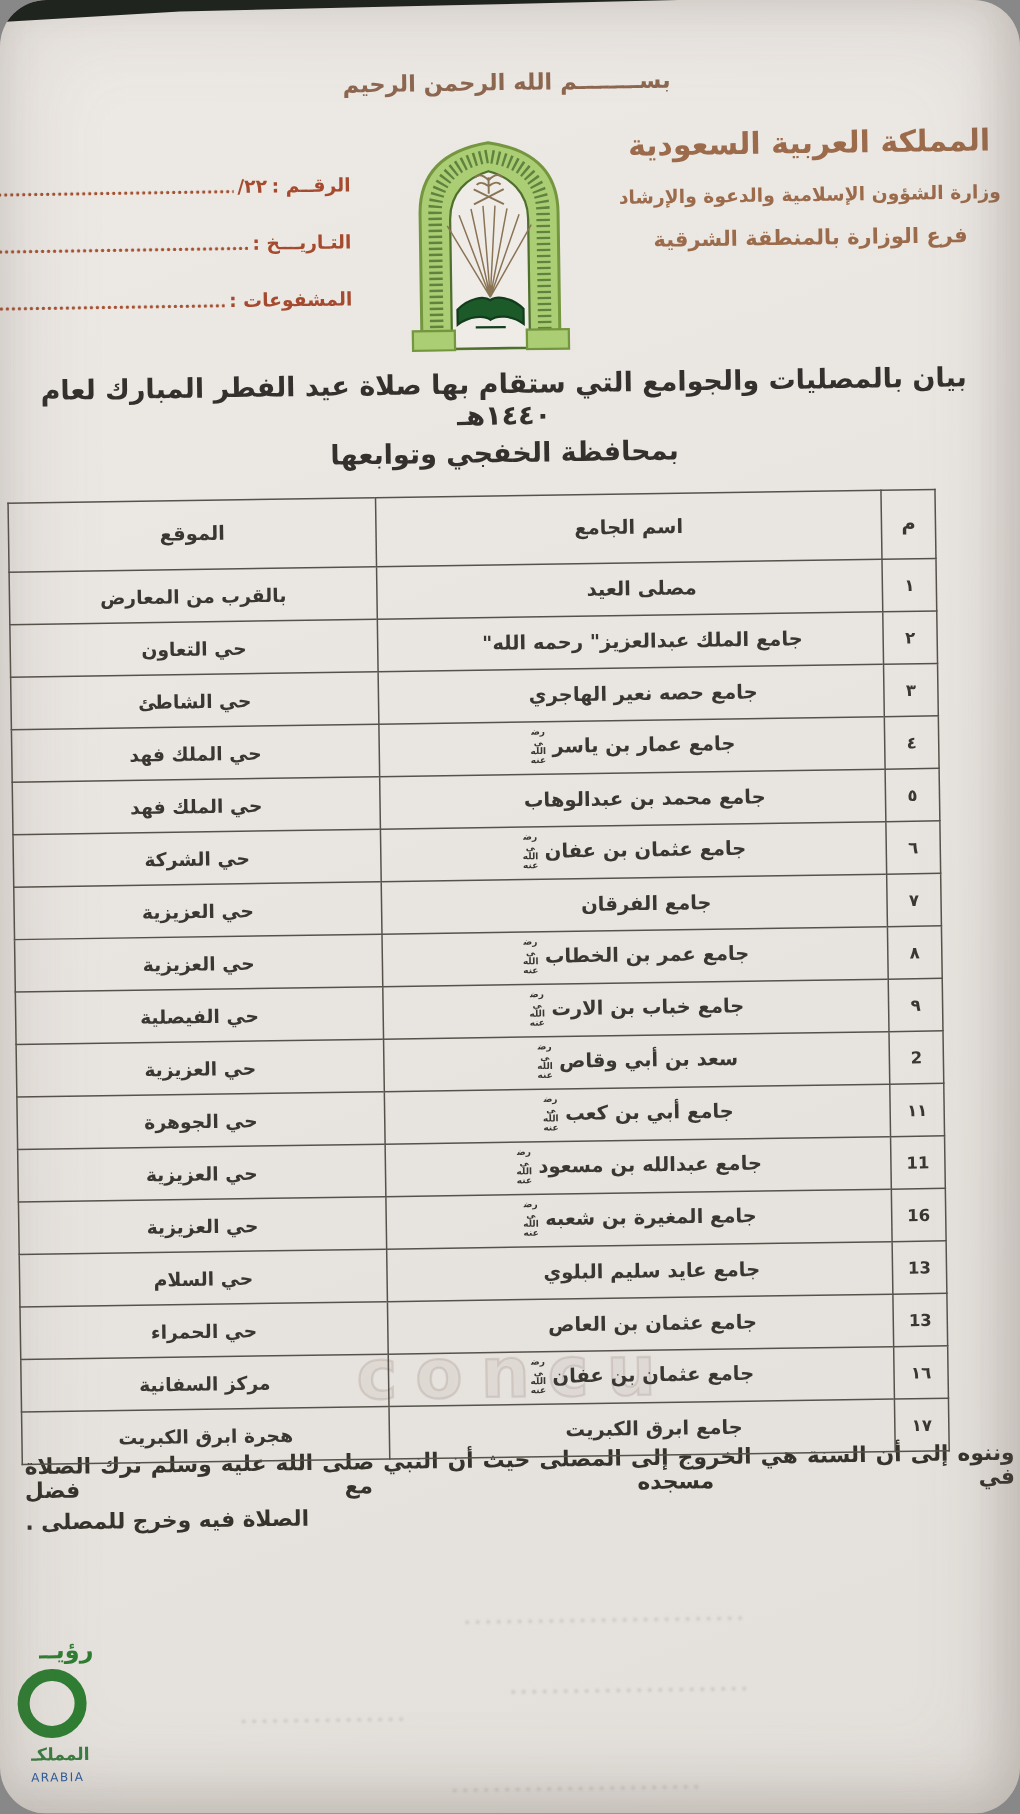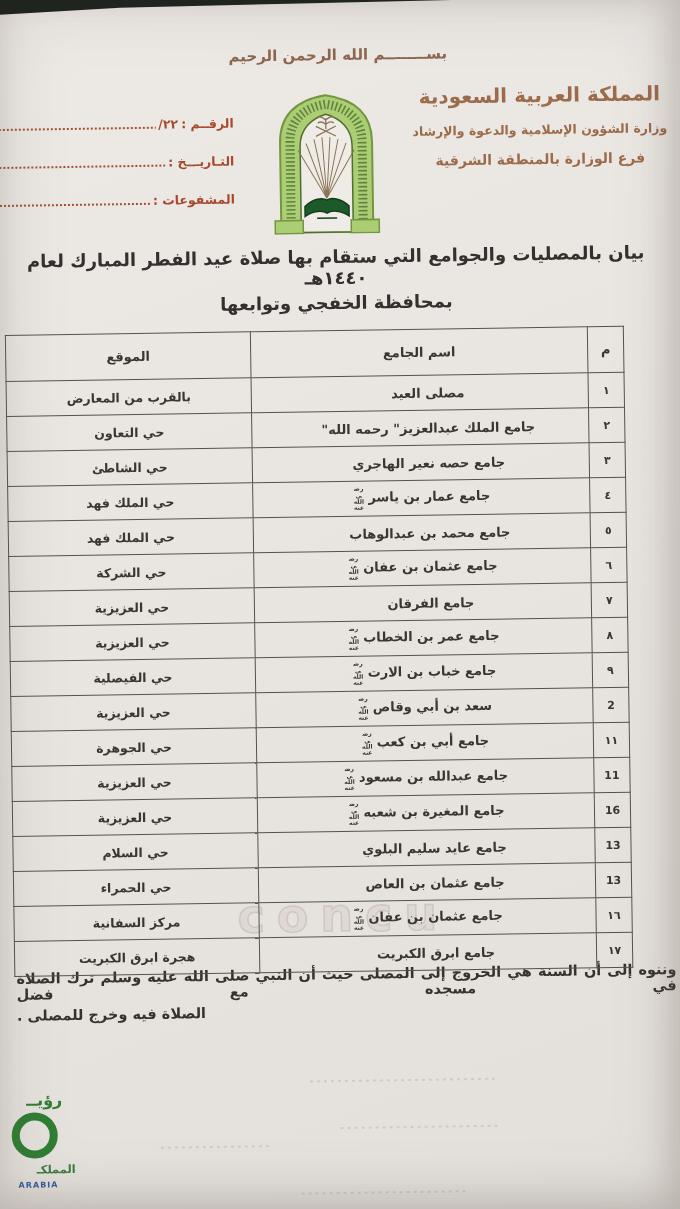--- a/index.html
+++ b/index.html
@@ -1,19 +1,20 @@
 <!DOCTYPE html>
 <html lang="ar"><head>
 <meta charset="utf-8">
 <style>
   html,body{margin:0;padding:0;background:#888;}
   .photo{
     position:relative;width:680px;height:1209px;overflow:hidden;
     background:linear-gradient(160deg,#ede9e5 0%,#e9e5e1 40%,#e3dfda 100%);
     font-family:"DejaVu Sans",sans-serif;
+    border-radius:31px;
   }
   .vignette{position:absolute;inset:0;z-index:8;pointer-events:none;
     box-shadow:inset 0 0 70px rgba(110,100,90,.20), inset -14px 0 28px rgba(110,100,90,.14), inset 0 -18px 30px rgba(110,100,90,.10);}
   .dark-edge{position:absolute;top:0;left:0;width:452px;height:16px;background:#20241f;z-index:9;
     clip-path:polygon(0 0,452px 0,300px 22%,120px 48%,0 92%);}
   .content{position:absolute;inset:0;transform:rotate(-0.85deg);transform-origin:50% 45%;}
 
   .bismillah{position:absolute;top:46px;left:205px;width:280px;text-align:center;
     color:#8d6750;font-size:15px;font-weight:bold;direction:rtl;}
 
@@ -59,24 +60,24 @@
 
   .foot1{position:absolute;top:966px;left:10px;right:10px;direction:rtl;
     text-align:justify;text-align-last:justify;font-size:14.5px;font-weight:bold;color:#36332c;}
   .foot2{position:absolute;top:1003px;left:10px;right:10px;direction:rtl;
     text-align:left;font-size:14.5px;font-weight:bold;color:#36332c;}
 
   .v-ruya{position:absolute;top:1086px;left:8px;width:56px;text-align:center;direction:rtl;
     color:#2f7d33;font-size:16px;font-weight:bold;}
   .v-ring{position:absolute;top:1108px;left:3px;width:30px;height:30px;
     border:8px solid #2f7d33;border-radius:50%;}
-  .v-kingdom{position:absolute;top:1158px;left:16px;width:62px;text-align:center;direction:rtl;
+  .v-kingdom{position:absolute;top:1158px;left:0;width:62px;text-align:center;direction:rtl;
     color:#3a7d40;font-size:11.5px;font-weight:bold;}
   .v-arabia{position:absolute;top:1176px;left:0;width:58px;text-align:center;
-    color:#2b5d9e;font-size:8px;font-weight:bold;letter-spacing:1px;}
+    color:#2b5d9e;font-size:8px;font-weight:normal;letter-spacing:1px;}
 
   .smudge{position:absolute;height:6px;filter:blur(.6px);
     background-image:radial-gradient(circle,rgba(90,85,78,.18) 1px,transparent 1.5px);
     background-size:7px 6px;background-repeat:repeat;}
 </style>
 </head>
 <body>
 
 <div class="photo">
   <div class="dark-edge"></div>

